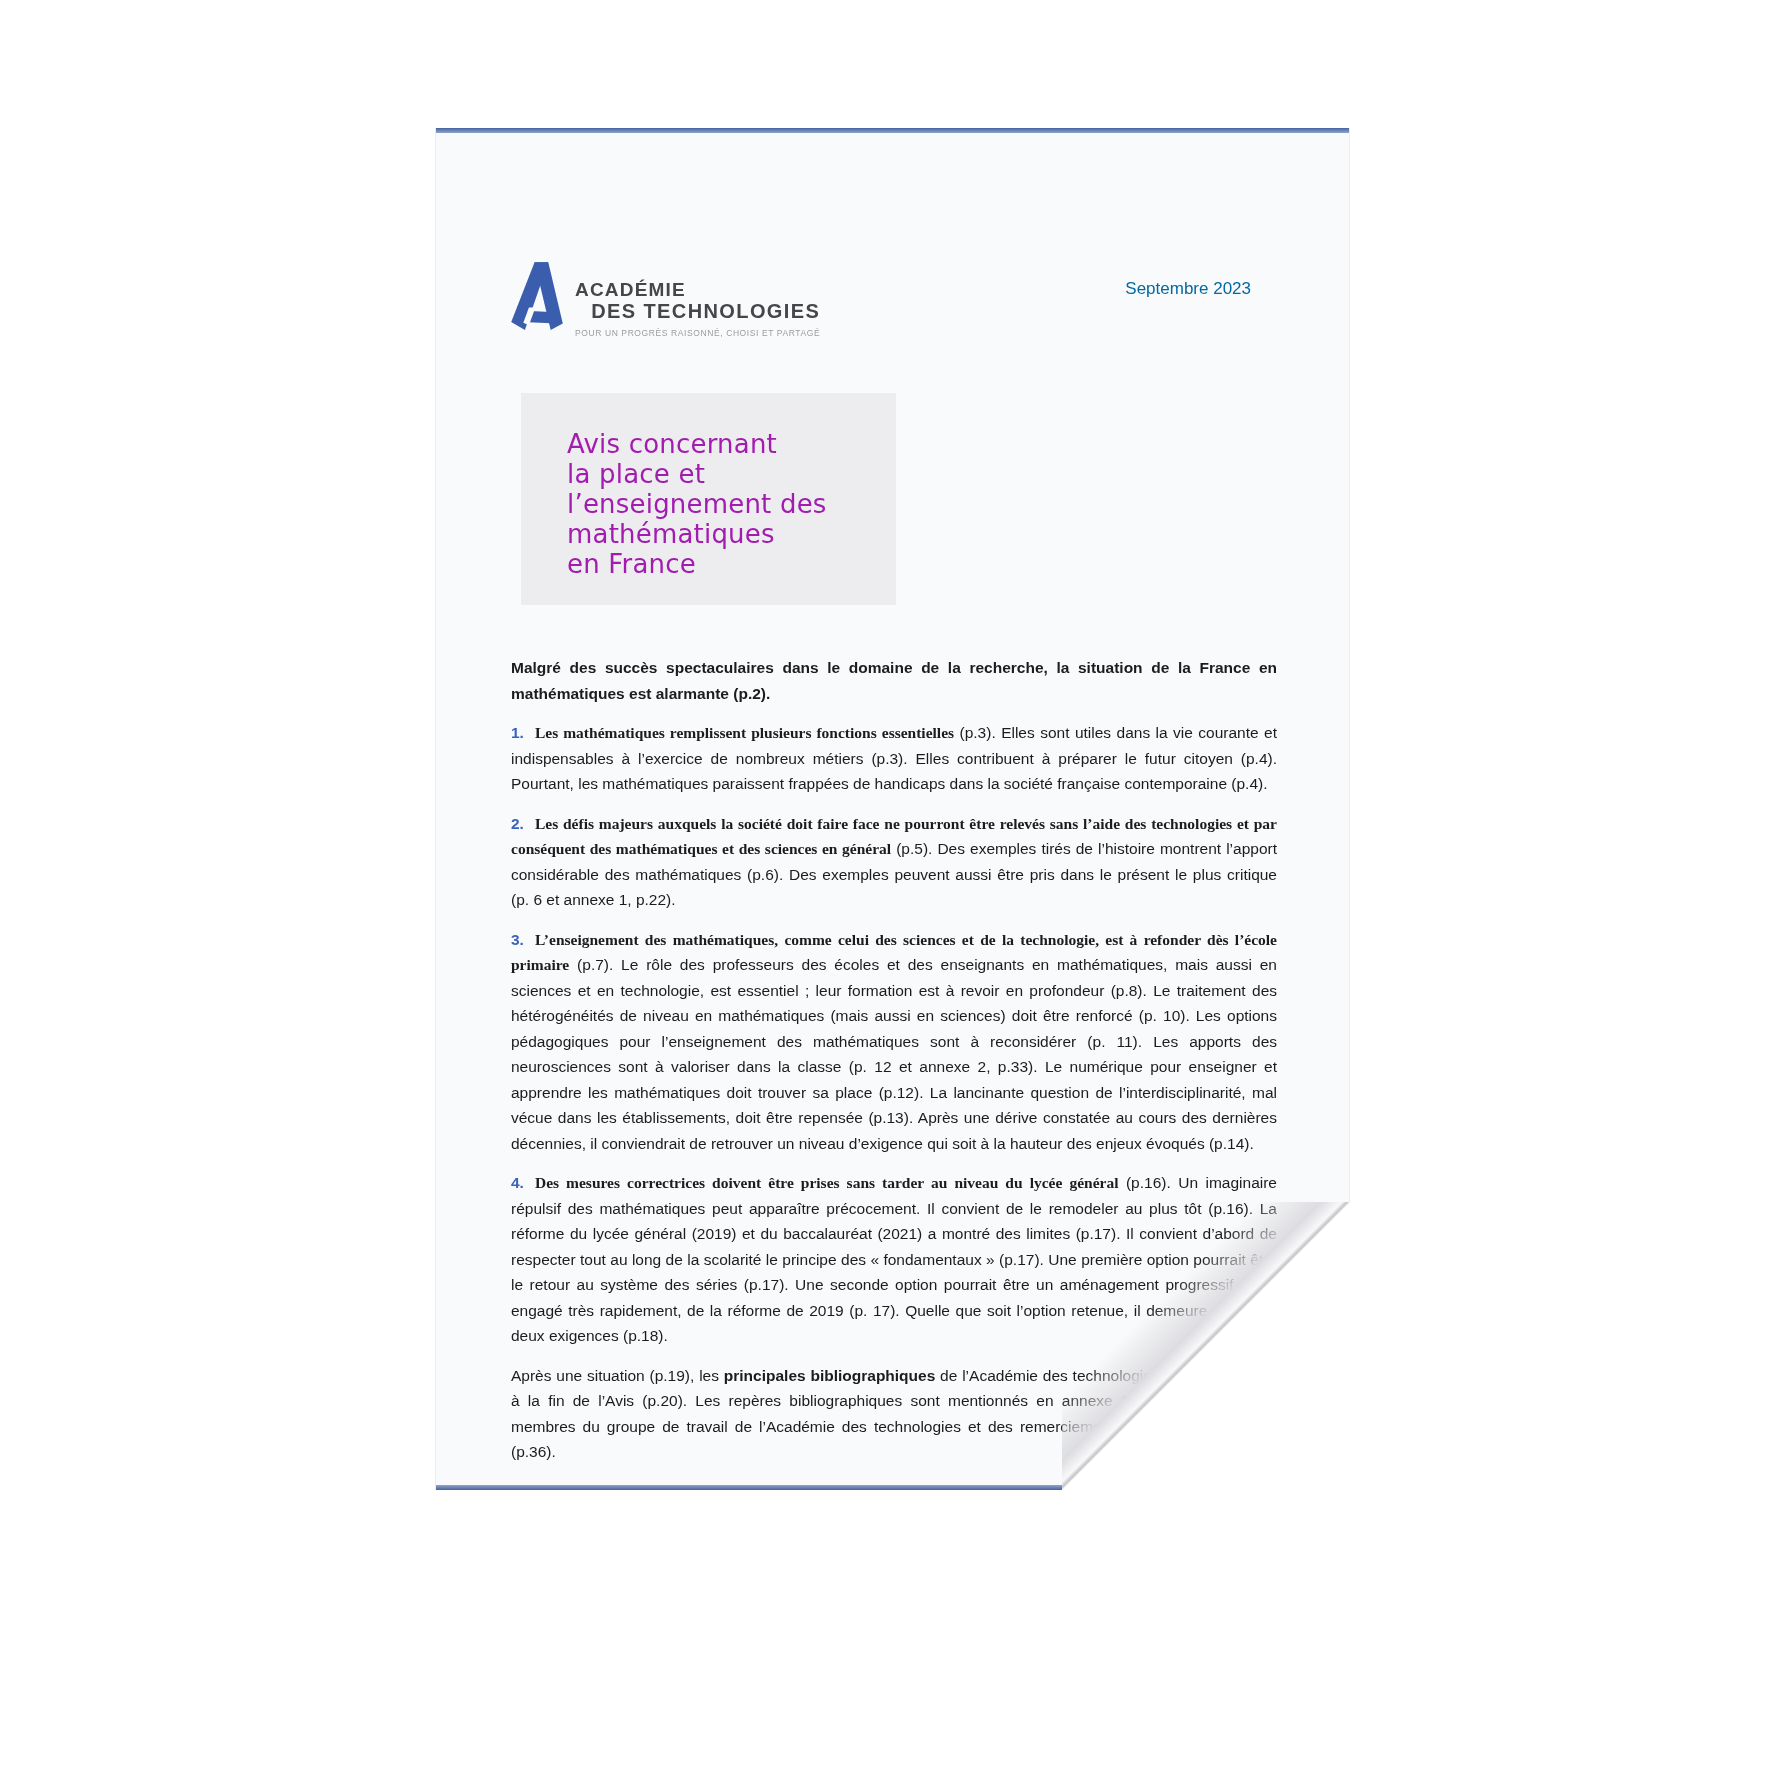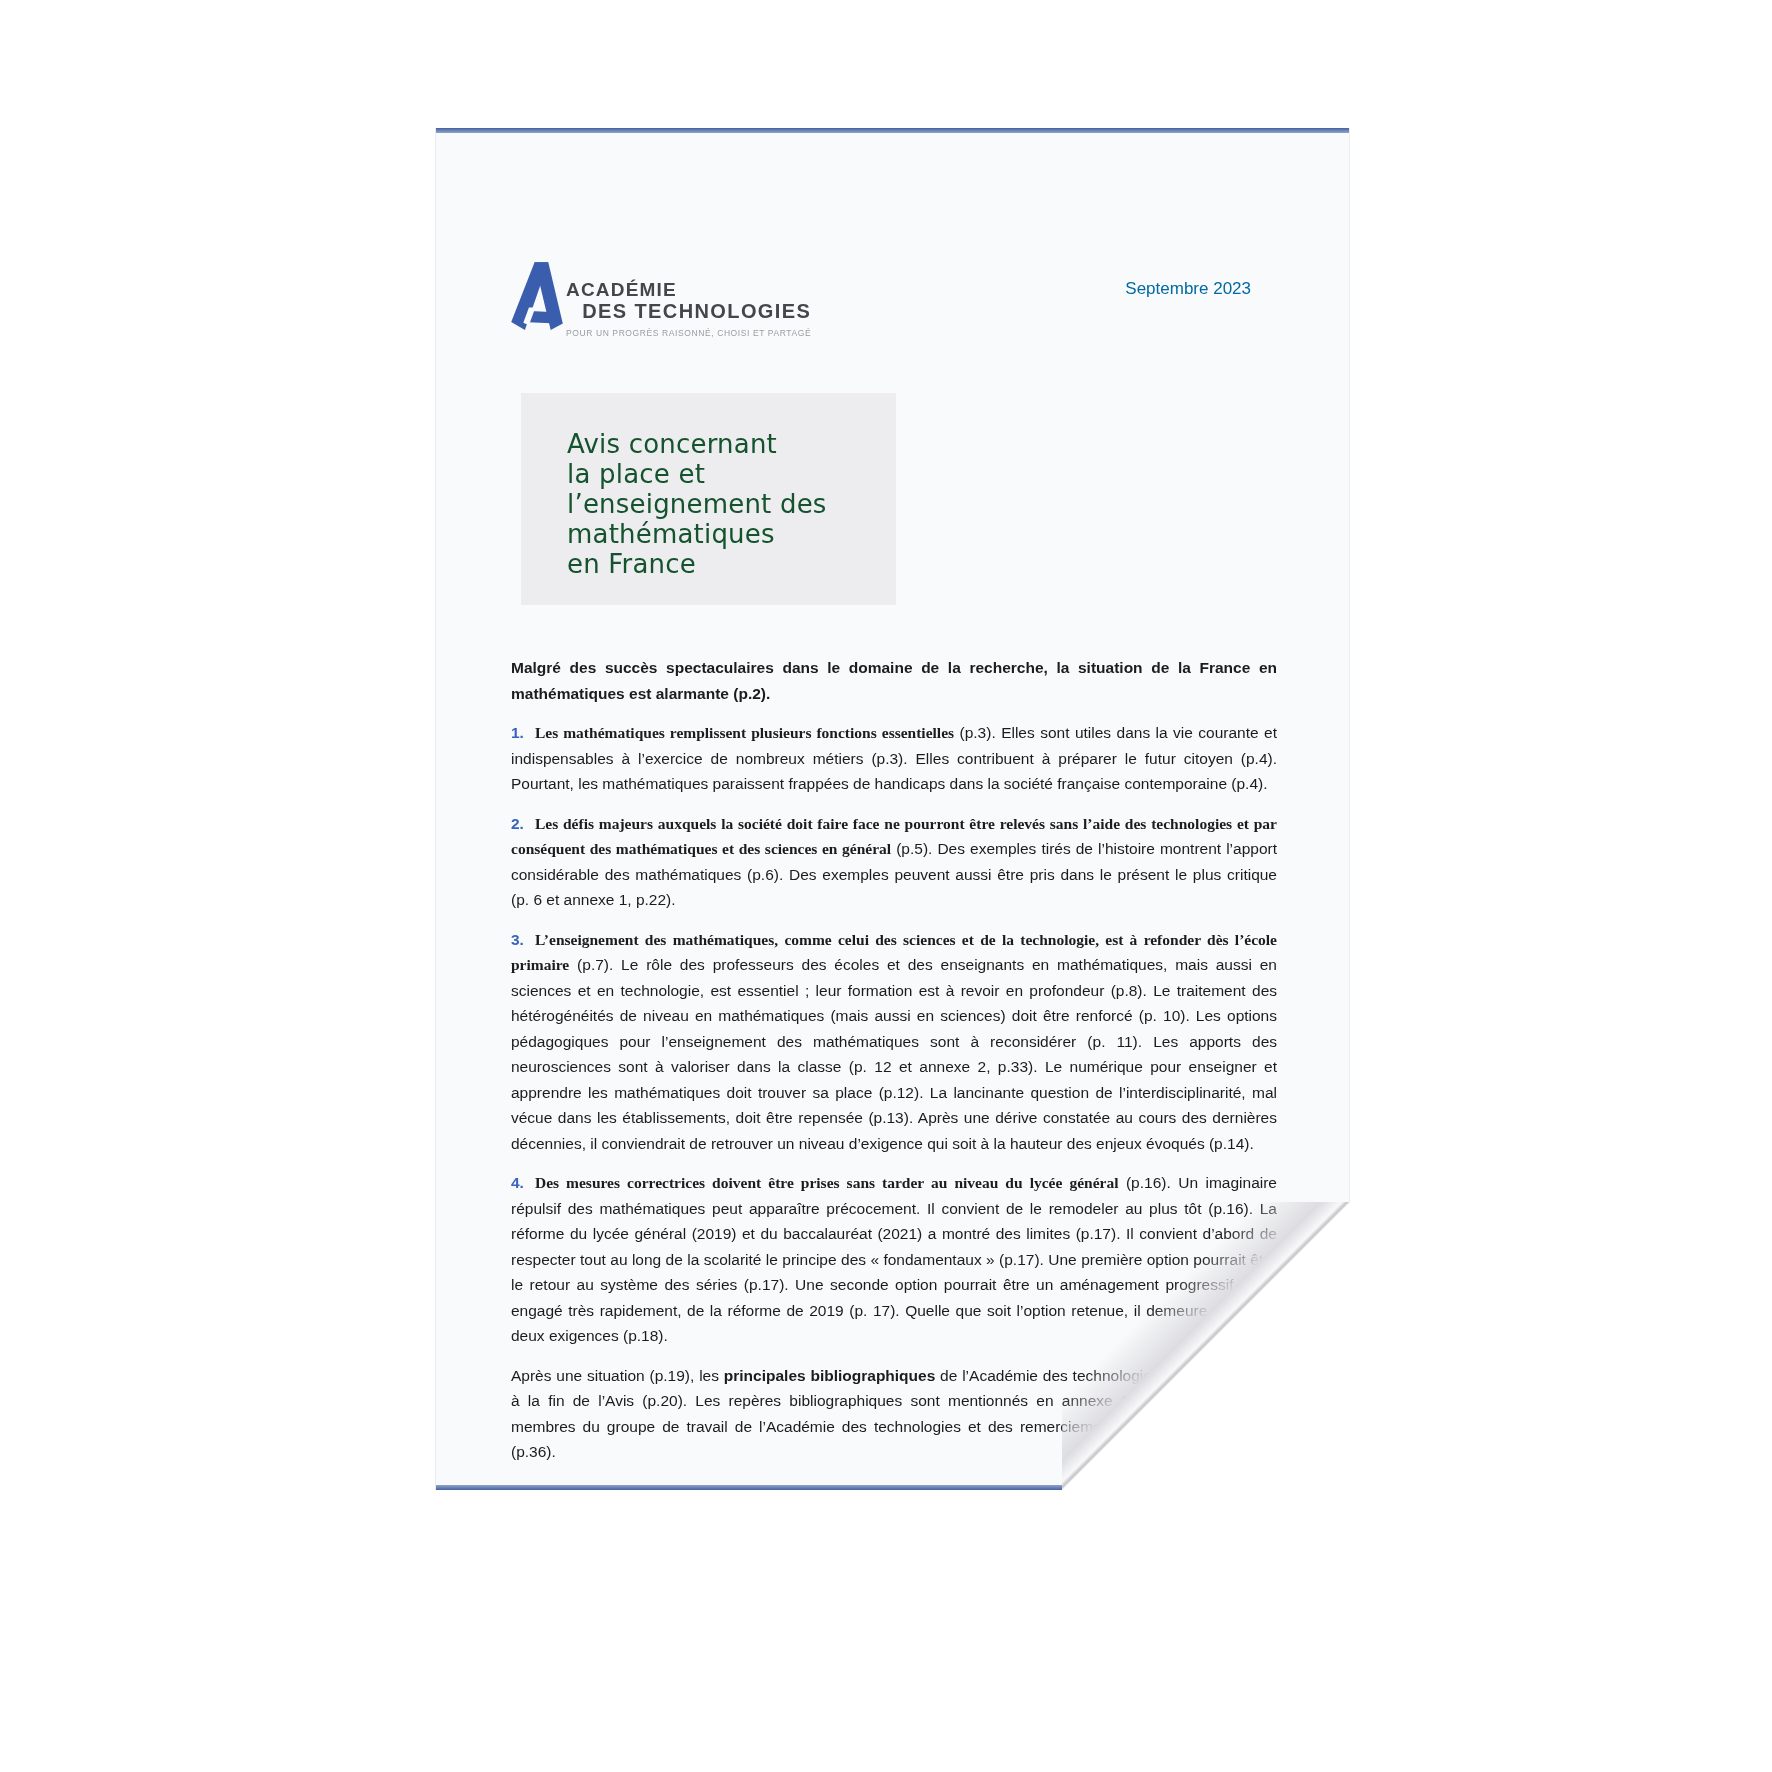--- a/index.html
+++ b/index.html
@@ -25,32 +25,32 @@
     background:linear-gradient(to bottom right,
       rgba(249,250,251,0) 34%,
       #dddde1 45%,
       #f8f8fa 48.6%,
       #c3c3c8 49.6%,
       #ffffff 50.1%);
   }
   
   .logo{position:absolute;left:72px;top:132px;display:flex;align-items:flex-start;}
   .logo svg{width:58px;height:74px;display:block;}
-  .logo-text{margin-top:20px;}
+  .logo-text{margin-left:9px;margin-top:20px;}
   .logo-line1{font-size:19px;font-weight:bold;letter-spacing:1.2px;color:#46464a;line-height:20px;}
   .logo-line2{font-size:20px;font-weight:bold;letter-spacing:1.4px;color:#46464a;line-height:23px;text-align:right;}
   .logo-tagline{font-size:8.5px;letter-spacing:.6px;color:#9b9ba1;margin-top:5px;}
   .date{position:absolute;right:98px;top:151px;font-size:17px;color:#0369a1;}
   
   .title-card{
     position:absolute;left:85px;top:265px;width:375px;height:212px;
     background:#ededef;box-sizing:border-box;padding:36px 0 0 46px;
   }
   .title-line{
-    font-size:26px;line-height:30px;color:#14532d;letter-spacing:.2px;
+    font-size:26px;line-height:30px;color:#a21caf;letter-spacing:.2px;
     font-family:"DejaVu Sans", sans-serif;
   }
   
   .content{
     position:absolute;left:75px;top:527px;width:766px;
     font-size:15.5px;line-height:25.5px;color:#1c1c1f;text-align:justify;
   }
   .section-heading{
     text-align:center;font-weight:bold;font-size:16.5px;color:#1c1c1f;
     margin:0 0 19px 0;

